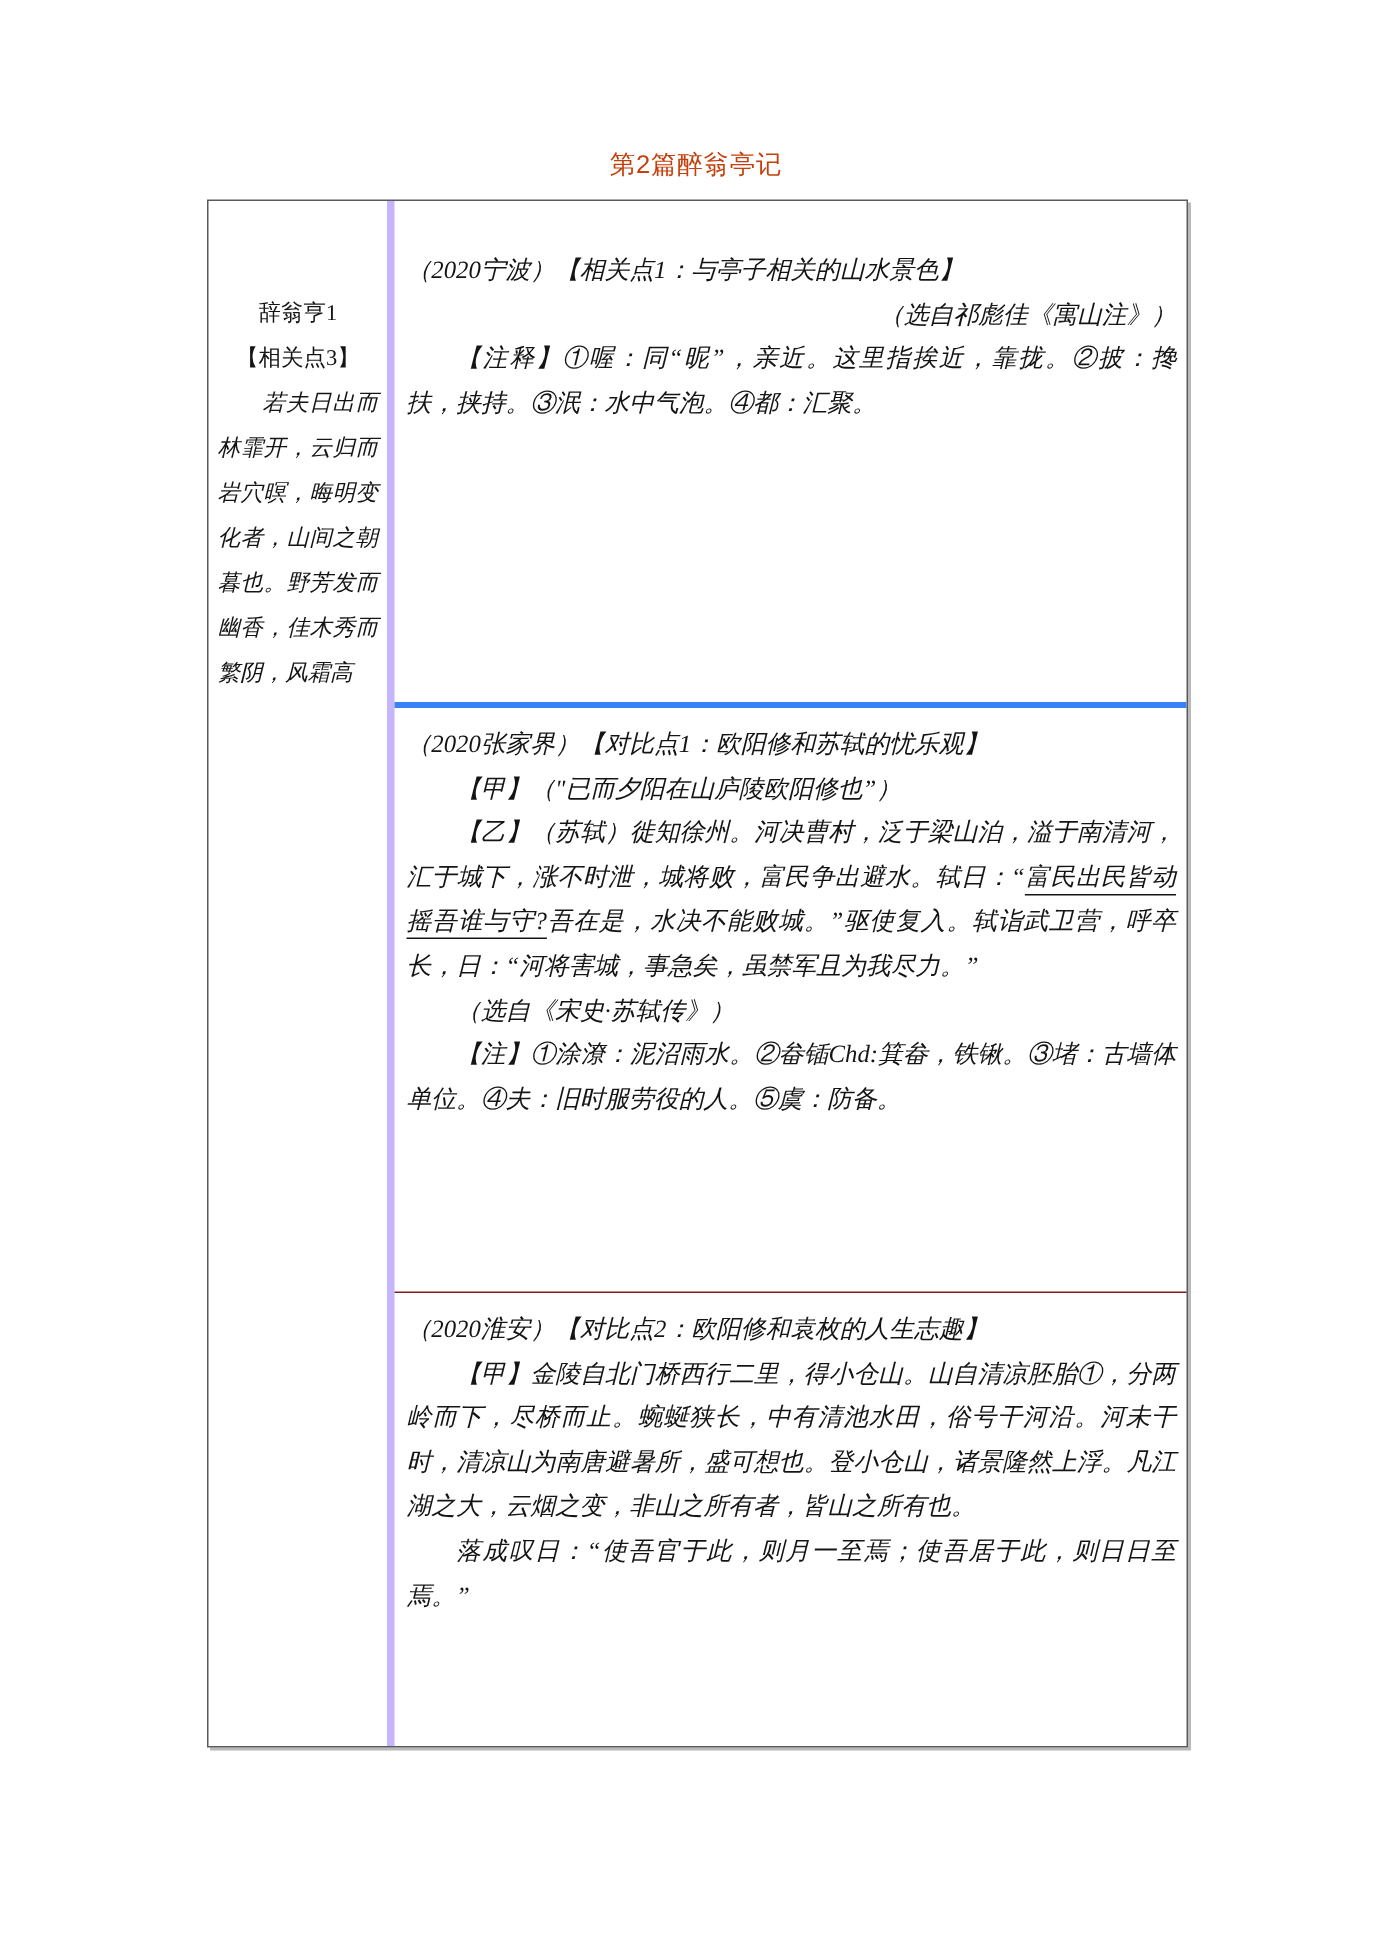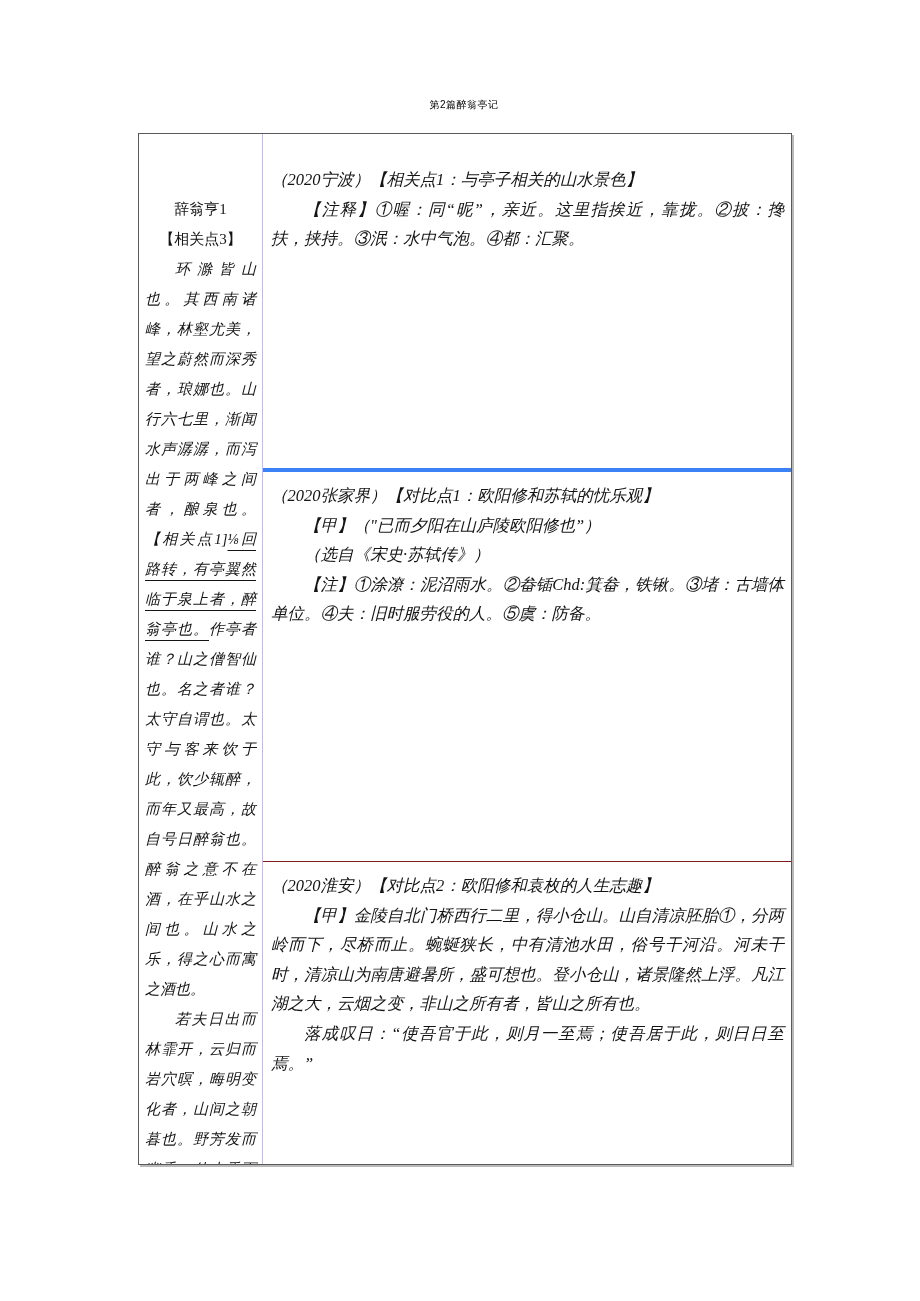--- a/index.html
+++ b/index.html
@@ -3,29 +3,29 @@
 <meta charset="utf-8">
 <style>
   html,body{margin:0;padding:0;}
   body{
     width:920px;height:1301px;background:#ffffff;position:relative;
     font-family:"Liberation Serif","DejaVu Serif",serif;color:#141414;
   }
   .page-title{
     position:absolute;left:138px;top:98px;width:652px;
     text-align:center;font-family:"Liberation Sans","DejaVu Sans",sans-serif;
-    font-size:10px;color:#000000;letter-spacing:0.5px;
+    font-size:17px;color:#c2410c;letter-spacing:0.5px;
   }
   .doc-table{
     position:absolute;left:138px;top:133px;width:652px;height:1030px;
     border:1px solid #5a5a5a;background:#fff;display:flex;
     box-shadow:2px 2px 0 #b9b9b9;box-sizing:content-box;
   }
   .col-left{
-    width:124px;border-right:1px solid #c4b5fd;box-sizing:border-box;
+    width:124px;border-right:5px solid #c4b5fd;box-sizing:border-box;
     padding:60px 6px 8px 6px;font-size:15px;line-height:30px;
     text-align:justify;word-break:break-all;overflow:hidden;
   }
   .left-heading,.left-subheading{
     text-align:center;font-style:normal;text-indent:0;word-break:keep-all;
   }
   .col-right{flex:1;display:flex;flex-direction:column;min-width:0;}
   .section{
     box-sizing:border-box;overflow:hidden;
     padding:9px 7px 4px 8px;
@@ -46,32 +46,33 @@
 </head>
 <body>
 
 <div class="page-title">第2篇醉翁亭记</div>
 
 <div class="doc-table">
   <div class="col-left">
     <div class="left-heading">辞翁亨1</div>
     <div class="left-subheading">【相关点3】</div>
     <div>
-        <div class="para indent"><span>环滁皆山也。其西南诸峰，林壑尤美，望之蔚然而深秀者，琅娜也。山行六七里，渐闻水声潺潺，而泻出于两峰之间者，酿泉也。【相关点1]</span><span class="u">⅛回路转，有亭翼然临于泉上者，醉翁亭也。</span><span>作亭者谁？山之僧智仙也。名之者谁？太守自谓也。太守与客来饮于此，饮少辄醉，而年又最高，故自号日醉翁也。醉翁之意不在酒，在乎山水之间也。山水之乐，得之心而寓之酒也。</span></div>
         <div class="para indent"><span>若夫日出而林霏开，云归而岩穴暝，晦明变化者，山间之朝暮也。野芳发而幽香，佳木秀而繁阴，风霜高</span></div>
       </div>
   </div>
   <div class="col-right">
     <div class="section sec-1">
         <div class="para header"><span>（2020宁波）【相关点1：与亭子相关的山水景色】</span></div>
+        <div class="para align-right"><span>（选自祁彪佳《寓山注》）</span></div>
         <div class="para indent"><span>【注释】①喔：同“昵”，亲近。这里指挨近，靠拢。②披：搀扶，挟持。③泯：水中气泡。④都：汇聚。</span></div>
       </div>
     <div class="section sec-2">
         <div class="para header"><span>（2020张家界）【对比点1：欧阳修和苏轼的忧乐观】</span></div>
         <div class="para indent"><span>【甲】（"已而夕阳在山庐陵欧阳修也”）</span></div>
+        <div class="para indent"><span>【乙】（苏轼）徙知徐州。河决曹村，泛于梁山泊，溢于南清河，汇于城下，涨不时泄，城将败，富民争出避水。轼日：“</span><span class="u">富民出民皆动摇吾谁与守?</span><span>吾在是，水决不能败城。”驱使复入。轼诣武卫营，呼卒长，日：“河将害城，事急矣，虽禁军且为我尽力。”</span></div>
         <div class="para indent"><span>（选自《宋史·苏轼传》）</span></div>
         <div class="para indent"><span>【注】①涂潦：泥沼雨水。②畚锸Chd:箕畚，铁锹。③堵：古墙体单位。④夫：旧时服劳役的人。⑤虞：防备。</span></div>
       </div>
     <div class="section sec-3">
         <div class="para header"><span>（2020淮安）【对比点2：欧阳修和袁枚的人生志趣】</span></div>
         <div class="para indent"><span>【甲】金陵自北门桥西行二里，得小仓山。山自清凉胚胎①，分两岭而下，尽桥而止。蜿蜒狭长，中有清池水田，俗号干河沿。河未干时，清凉山为南唐避暑所，盛可想也。登小仓山，诸景隆然上浮。凡江湖之大，云烟之变，非山之所有者，皆山之所有也。</span></div>
         <div class="para indent"><span>落成叹日：“使吾官于此，则月一至焉；使吾居于此，则日日至焉。”</span></div>
       </div>
   </div>
 </div>

